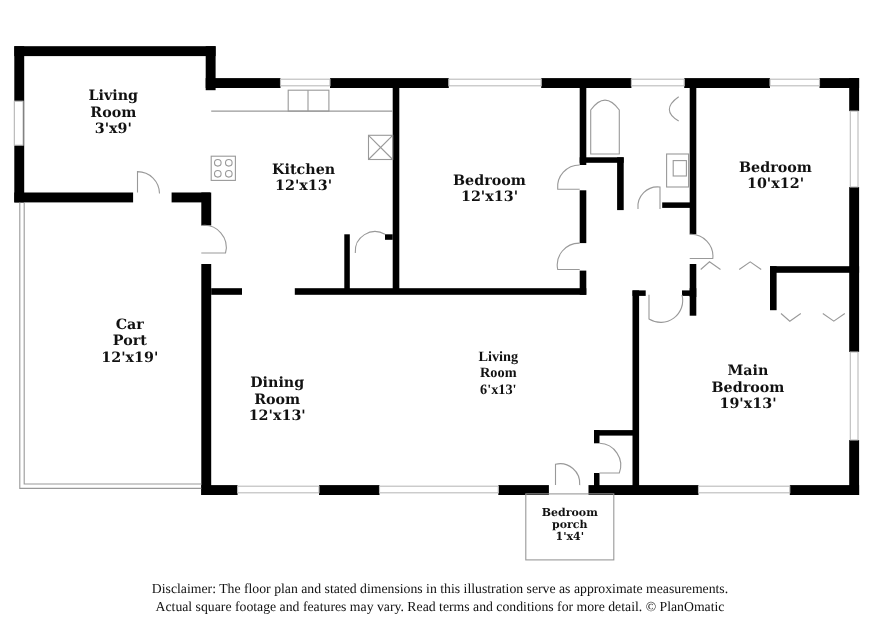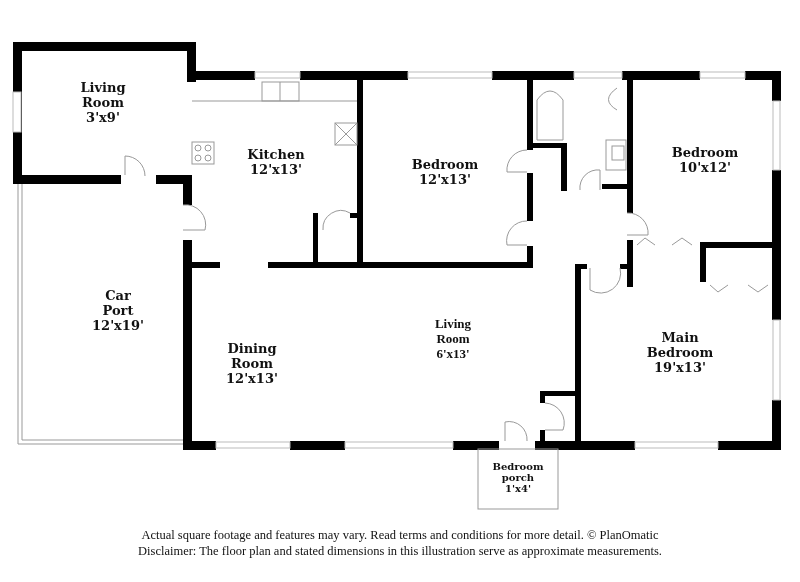--- a/index.html
+++ b/index.html
@@ -159,15 +159,15 @@
   <div>Bedroom</div>
   <div>19'x13'</div>
 </div>
 <div class="label small" style="left:518px; top:461px;">
   <div>Bedroom</div>
   <div>porch</div>
   <div>1'x4'</div>
 </div>
 
 <div class="disclaimer">
+  <div>Disclaimer: The floor plan and stated dimensions in this illustration serve as approximate measurements.</div>
   <div>Actual square footage and features may vary. Read terms and conditions for more detail. © PlanOmatic</div>
-  <div>Disclaimer: The floor plan and stated dimensions in this illustration serve as approximate measurements.</div>
 </div>
 
 </body></html>

